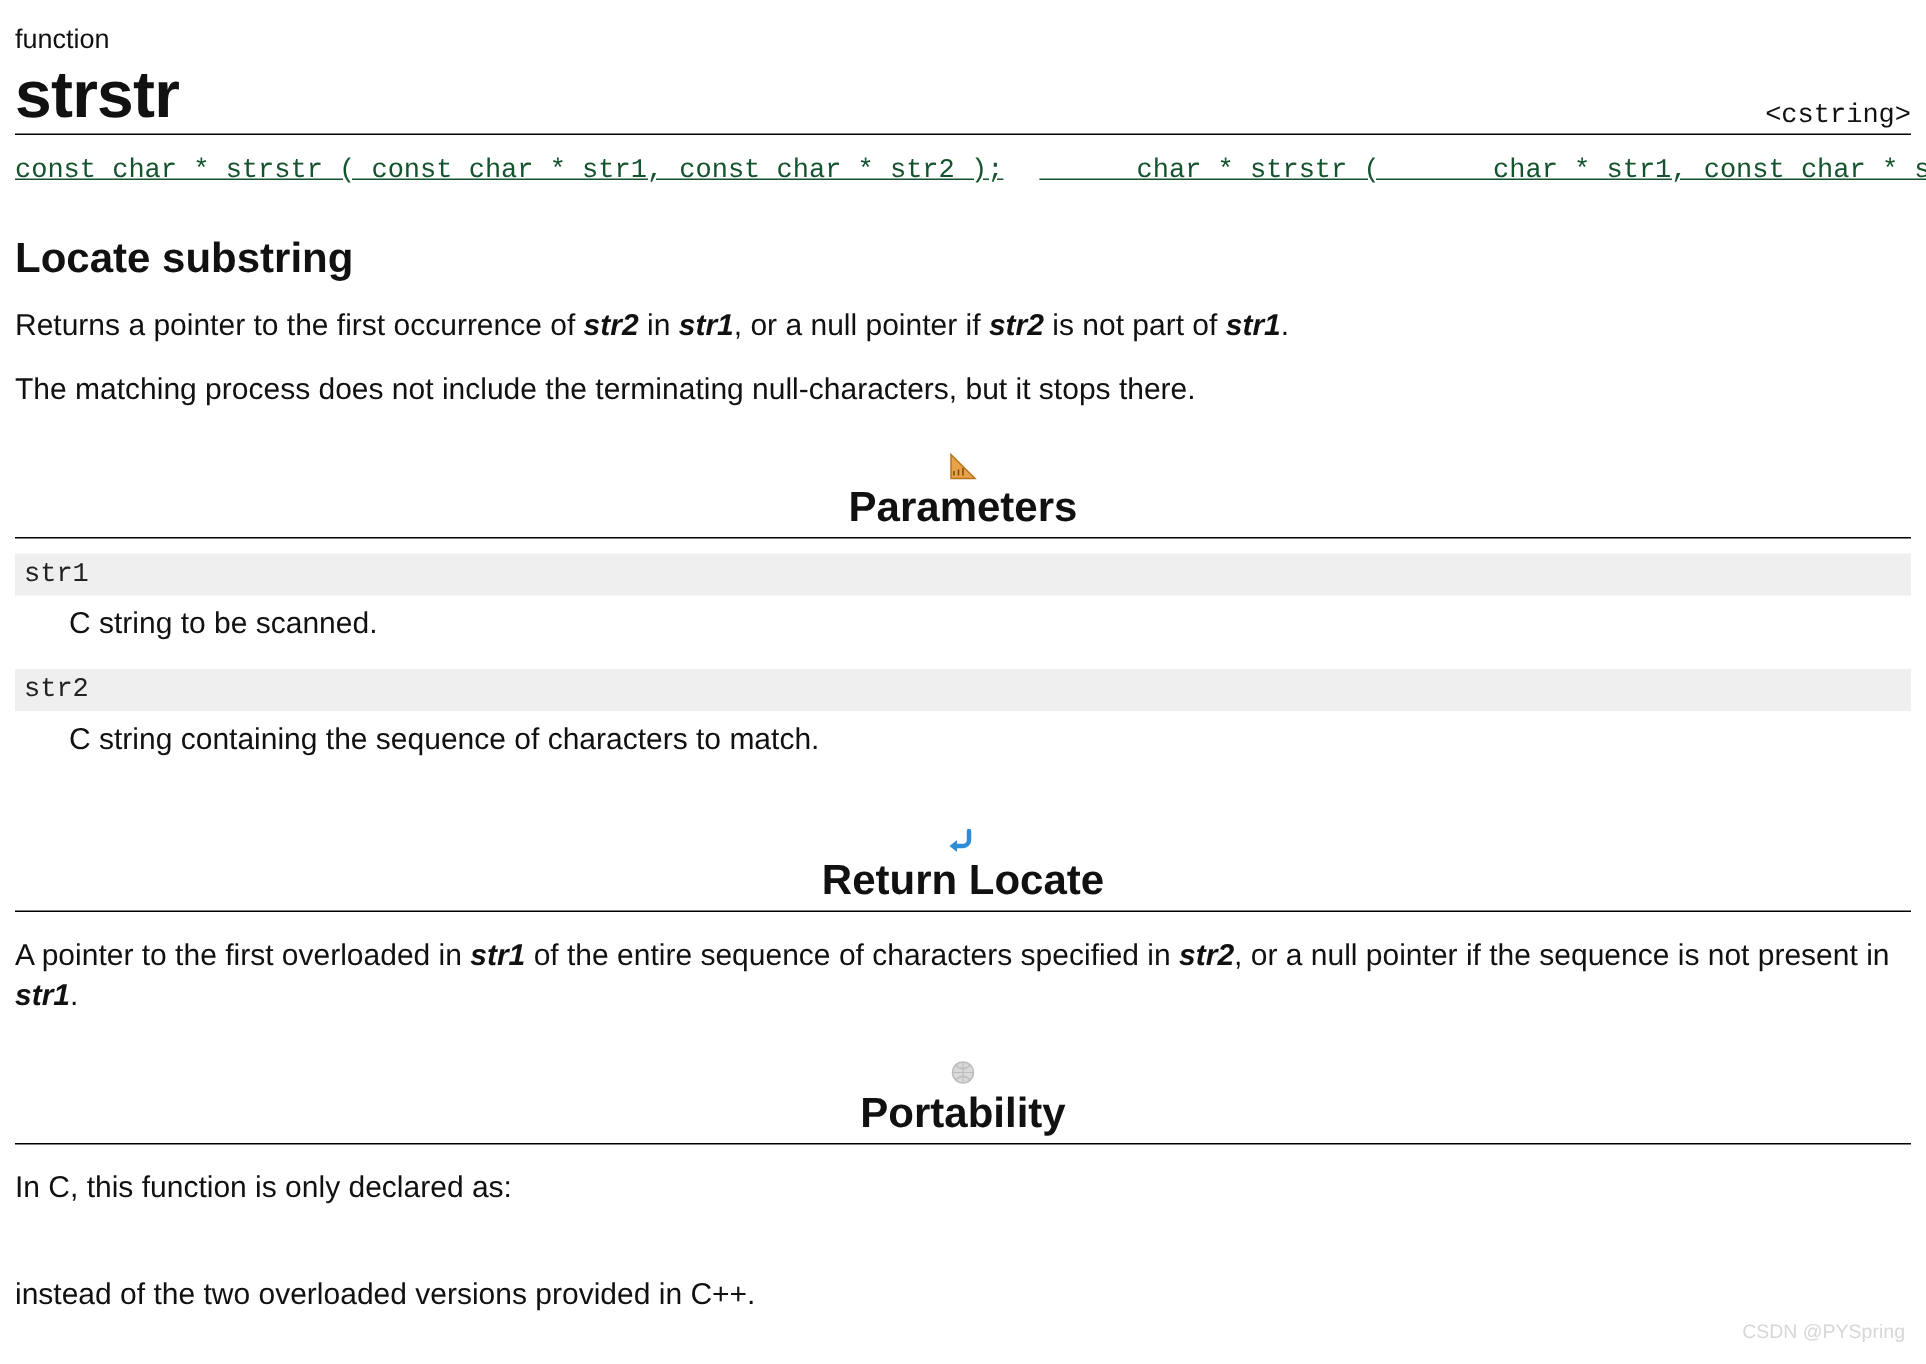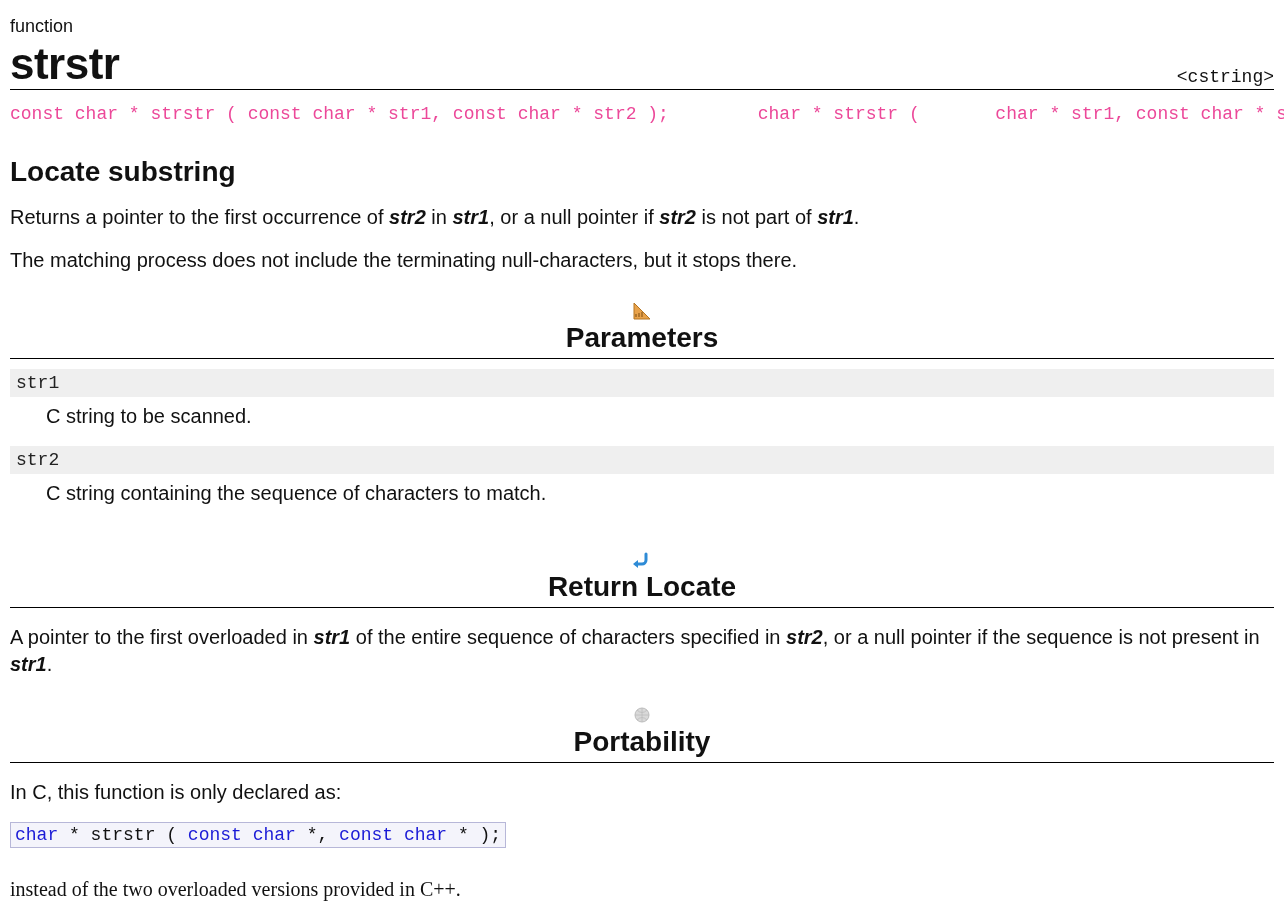--- a/index.html
+++ b/index.html
@@ -37,22 +37,23 @@
     font-family: "Consolas","Courier New",monospace;
     font-size: 18px;
     color: #111;
   }
   .sig-row {
     display: flex;
     gap: 24px;
     padding: 14px 0 10px 0;
     font-family: "Consolas","Courier New",monospace;
     font-size: 18px;
-    color: #ec4899;
+    color: #14532d;
     white-space: pre;
+    text-decoration: underline;
   }
   h2.section-h {
     font-size: 28px;
     font-weight: 700;
     margin: 22px 0 10px 0;
     display: flex;
     align-items: center;
     gap: 6px;
     text-align: right;
   }
@@ -167,21 +168,18 @@
       <svg viewBox="0 0 20 20" width="20" height="20">
         <circle cx="10" cy="10" r="7" fill="#d9d9d9" stroke="#bcbcbc" stroke-width="1"></circle>
         <path d="M3 10 h14 M10 3 v14 M5 5 q5 5 10 0 M5 15 q5 -5 10 0" stroke="#bcbcbc" stroke-width="0.8" fill="none"></path>
       </svg>
     </span>
     <span>Portability</span>
   </h2>
 
   <p class="body-text">In C, this function is only declared as:</p>
 
-  <div>
-    <span class="code-inline-box"><span class="kw">char</span><span> * strstr ( </span><span class="kw">const</span><span> </span><span class="kw">char</span><span> *, </span><span class="kw">const</span><span> </span><span class="kw">char</span><span> * );</span></span>
-  </div>
 
-  <p class="body-text" style="margin-top:28px;font-family:Liberation Serif, serif;">instead of the two overloaded versions provided in C++.</p>
+  <p class="body-text" style="margin-top:44px;">instead of the two overloaded versions provided in C++.</p>
 
 </div>
 <div class="watermark">CSDN @PYSpring</div>
 </div>
 
 </body></html>

